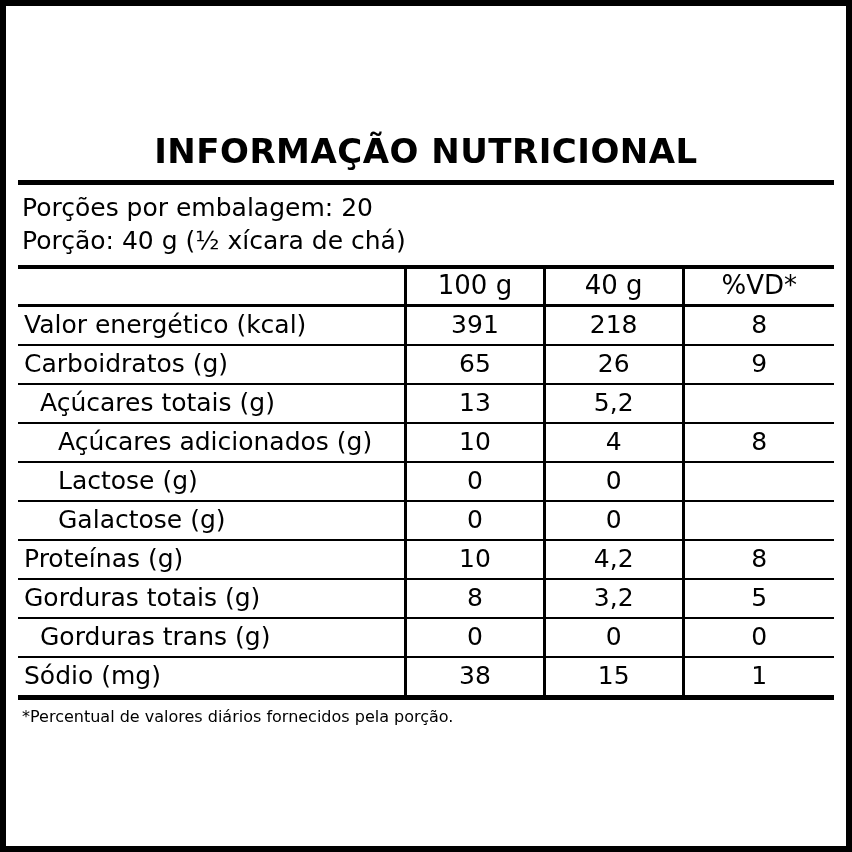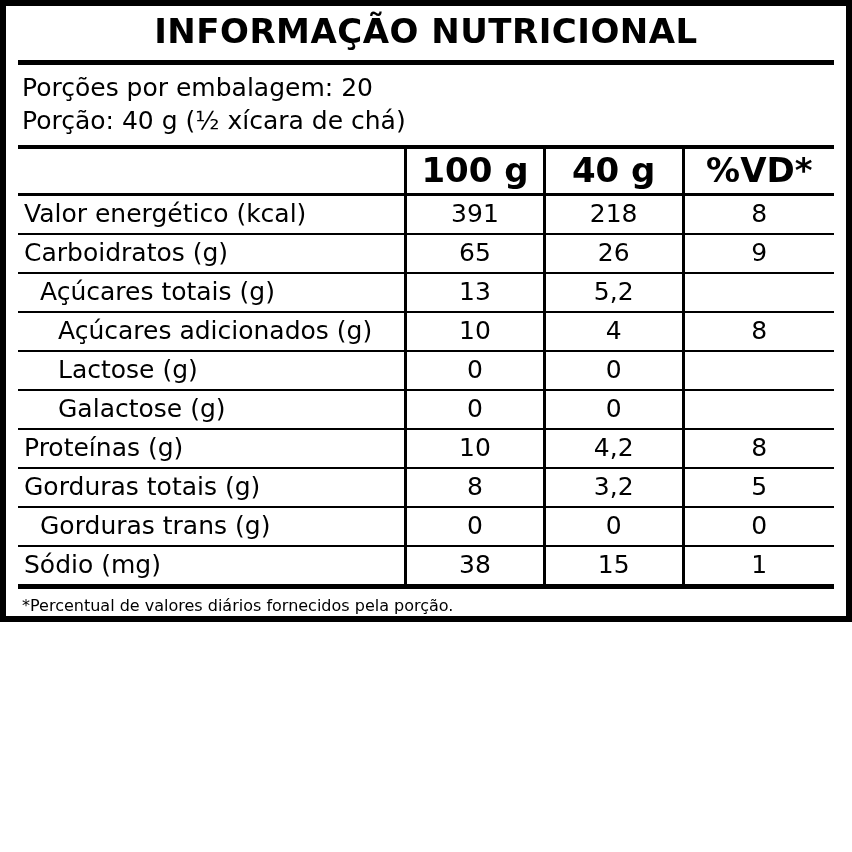--- a/index.html
+++ b/index.html
@@ -11,27 +11,28 @@
     width: 852px;
     height: 852px;
     font-family: "DejaVu Sans", sans-serif;
     color: #000000;
     -webkit-font-smoothing: antialiased;
   }
 
   .label {
     position: relative;
     width: 852px;
-    height: 622px;
+    height: 852px;
     box-sizing: border-box;
     border: 6px solid #000;
     background: #fff;
     padding: 0 12px;
     display: flex;
     flex-direction: column;
+    justify-content: center;
   }
 
   .title {
     text-align: center;
     font-weight: 700;
     font-size: 34px;
     letter-spacing: 0.5px;
     padding: 8px 0 10px 0;
     line-height: 1.05;
   }
@@ -74,22 +75,22 @@
 
   table.nutri th.col-head,
   table.nutri td.val {
     text-align: center;
     border-left: 3px solid #000;
   }
   table.nutri th.head-name {
     border-bottom: 3px solid #000;
   }
   table.nutri th.col-head {
-    font-weight: 700;
-    font-size: 34px;
+    font-weight: 400;
+    font-size: 26px;
     border-bottom: 3px solid #000;
     padding-top: 2px;
     padding-bottom: 4px;
   }
 
   table.nutri td.name {
     text-align: left;
     white-space: nowrap;
   }
   .indent-1 { padding-left: 22px !important; }

